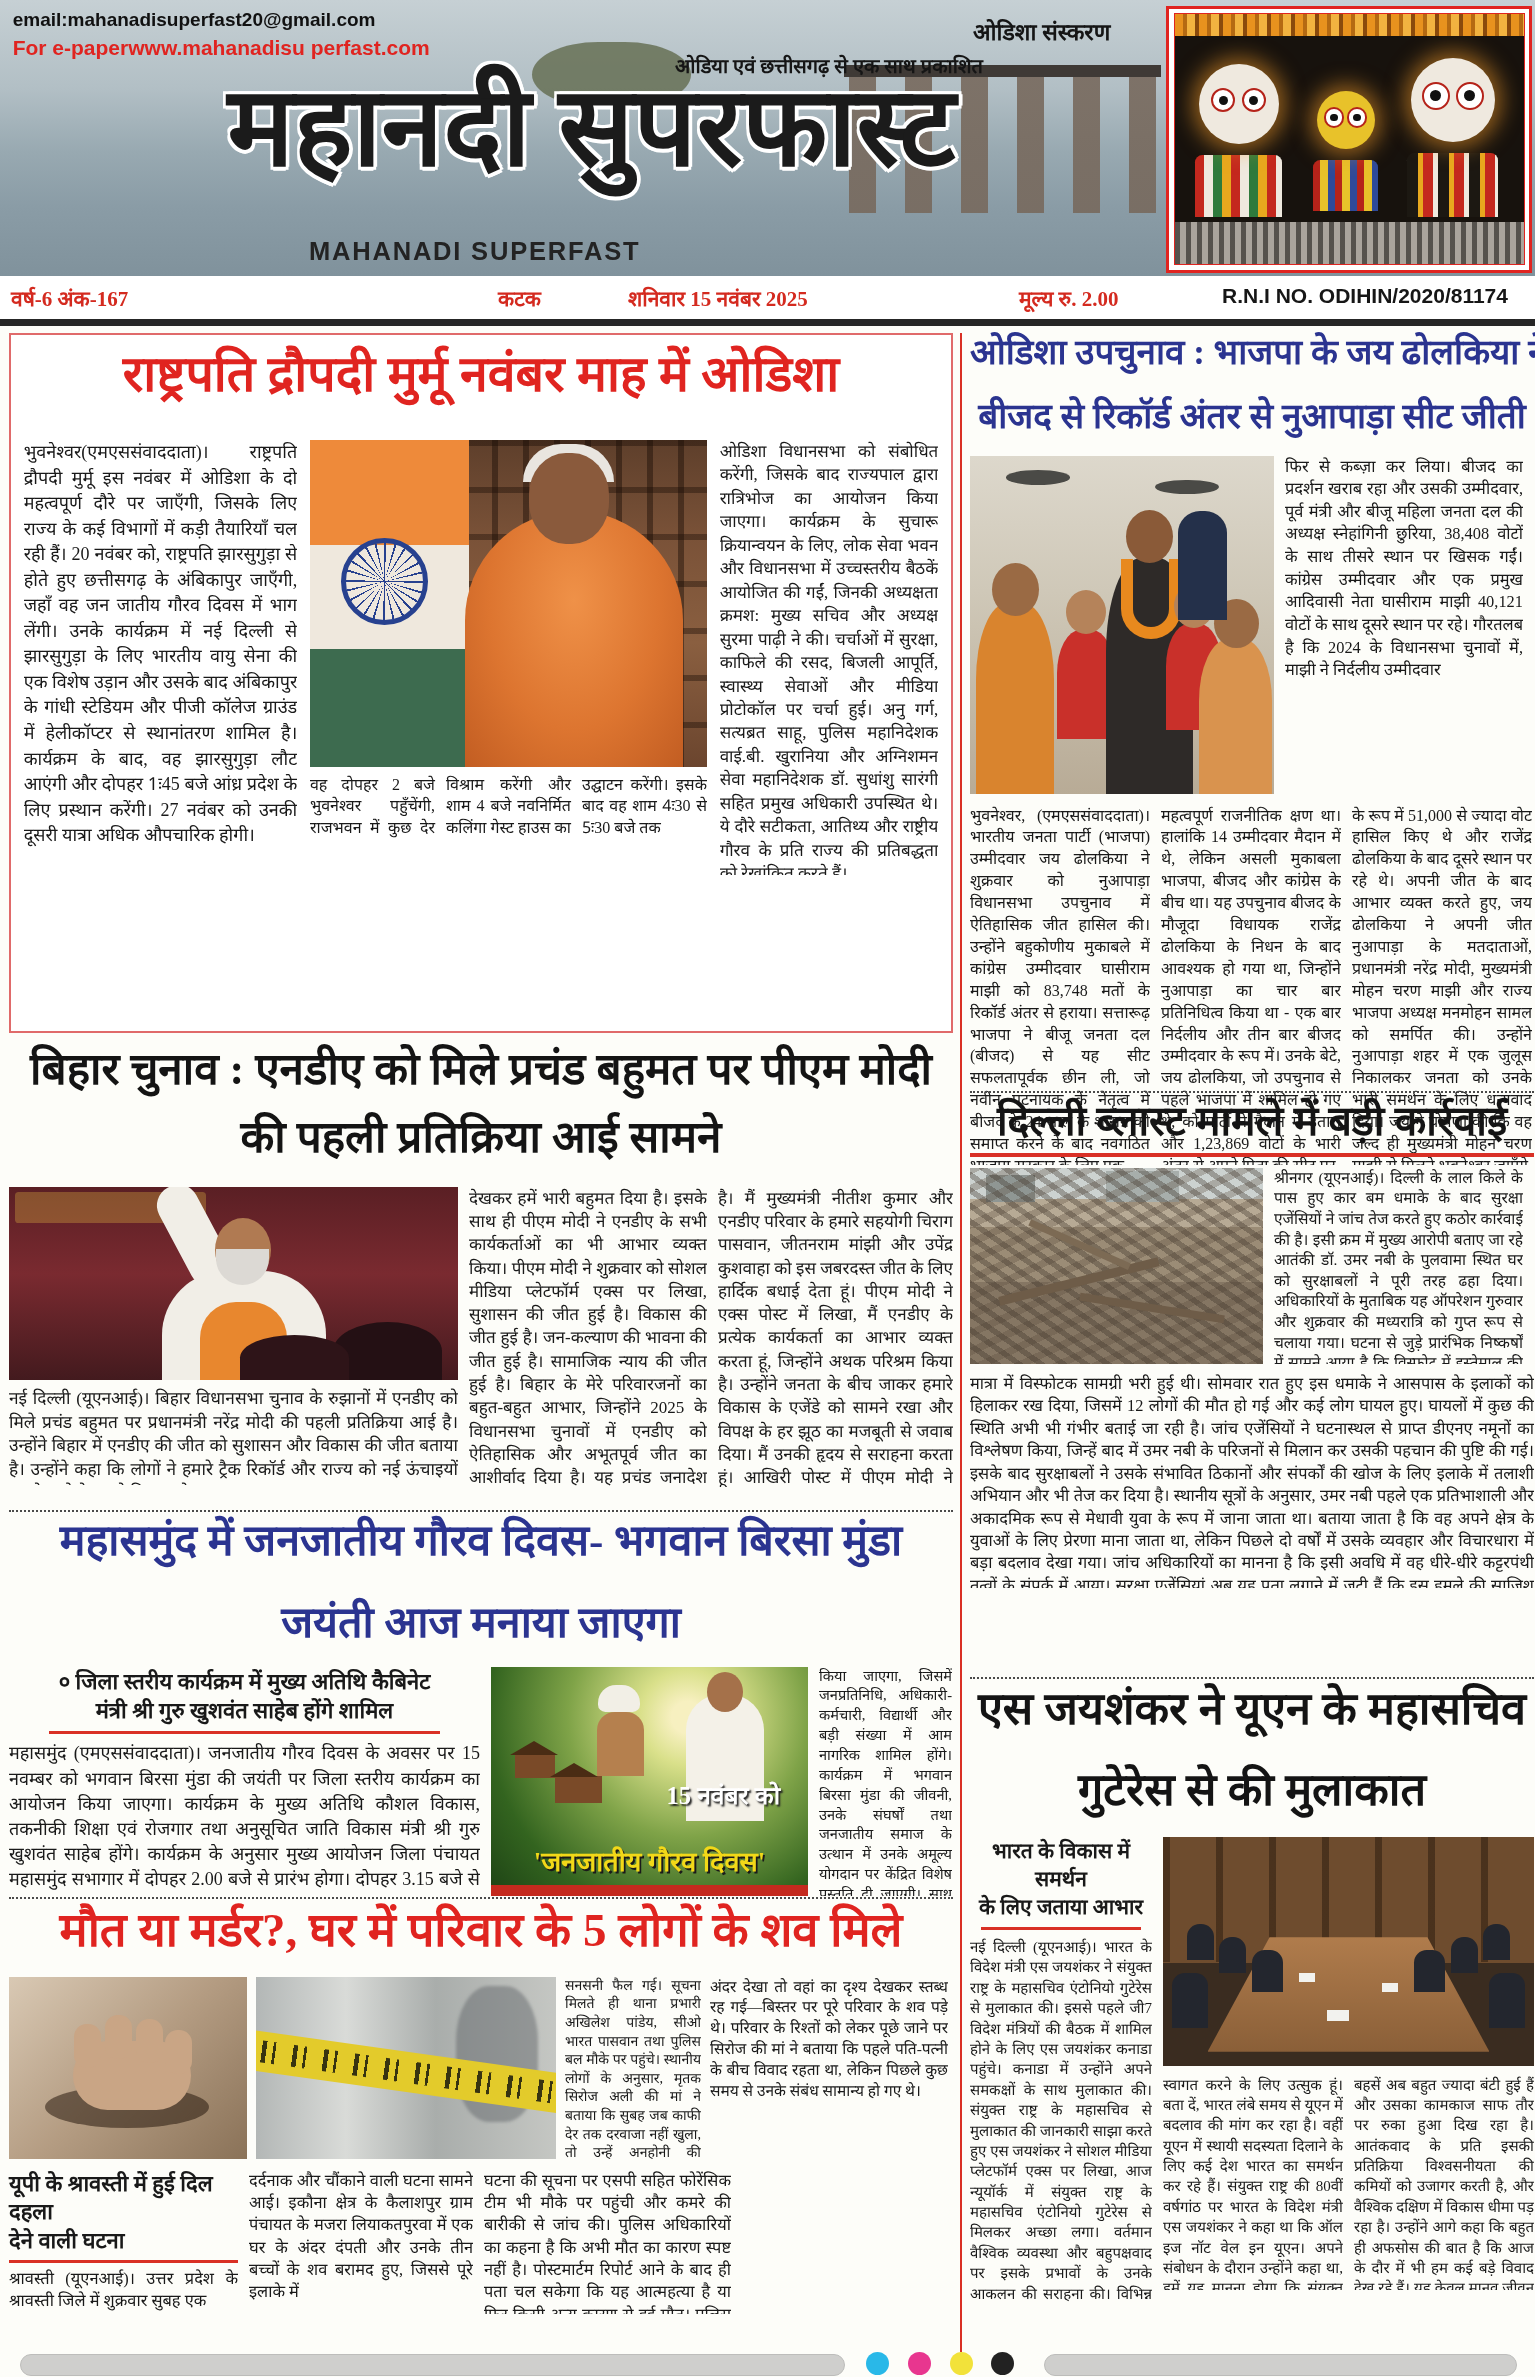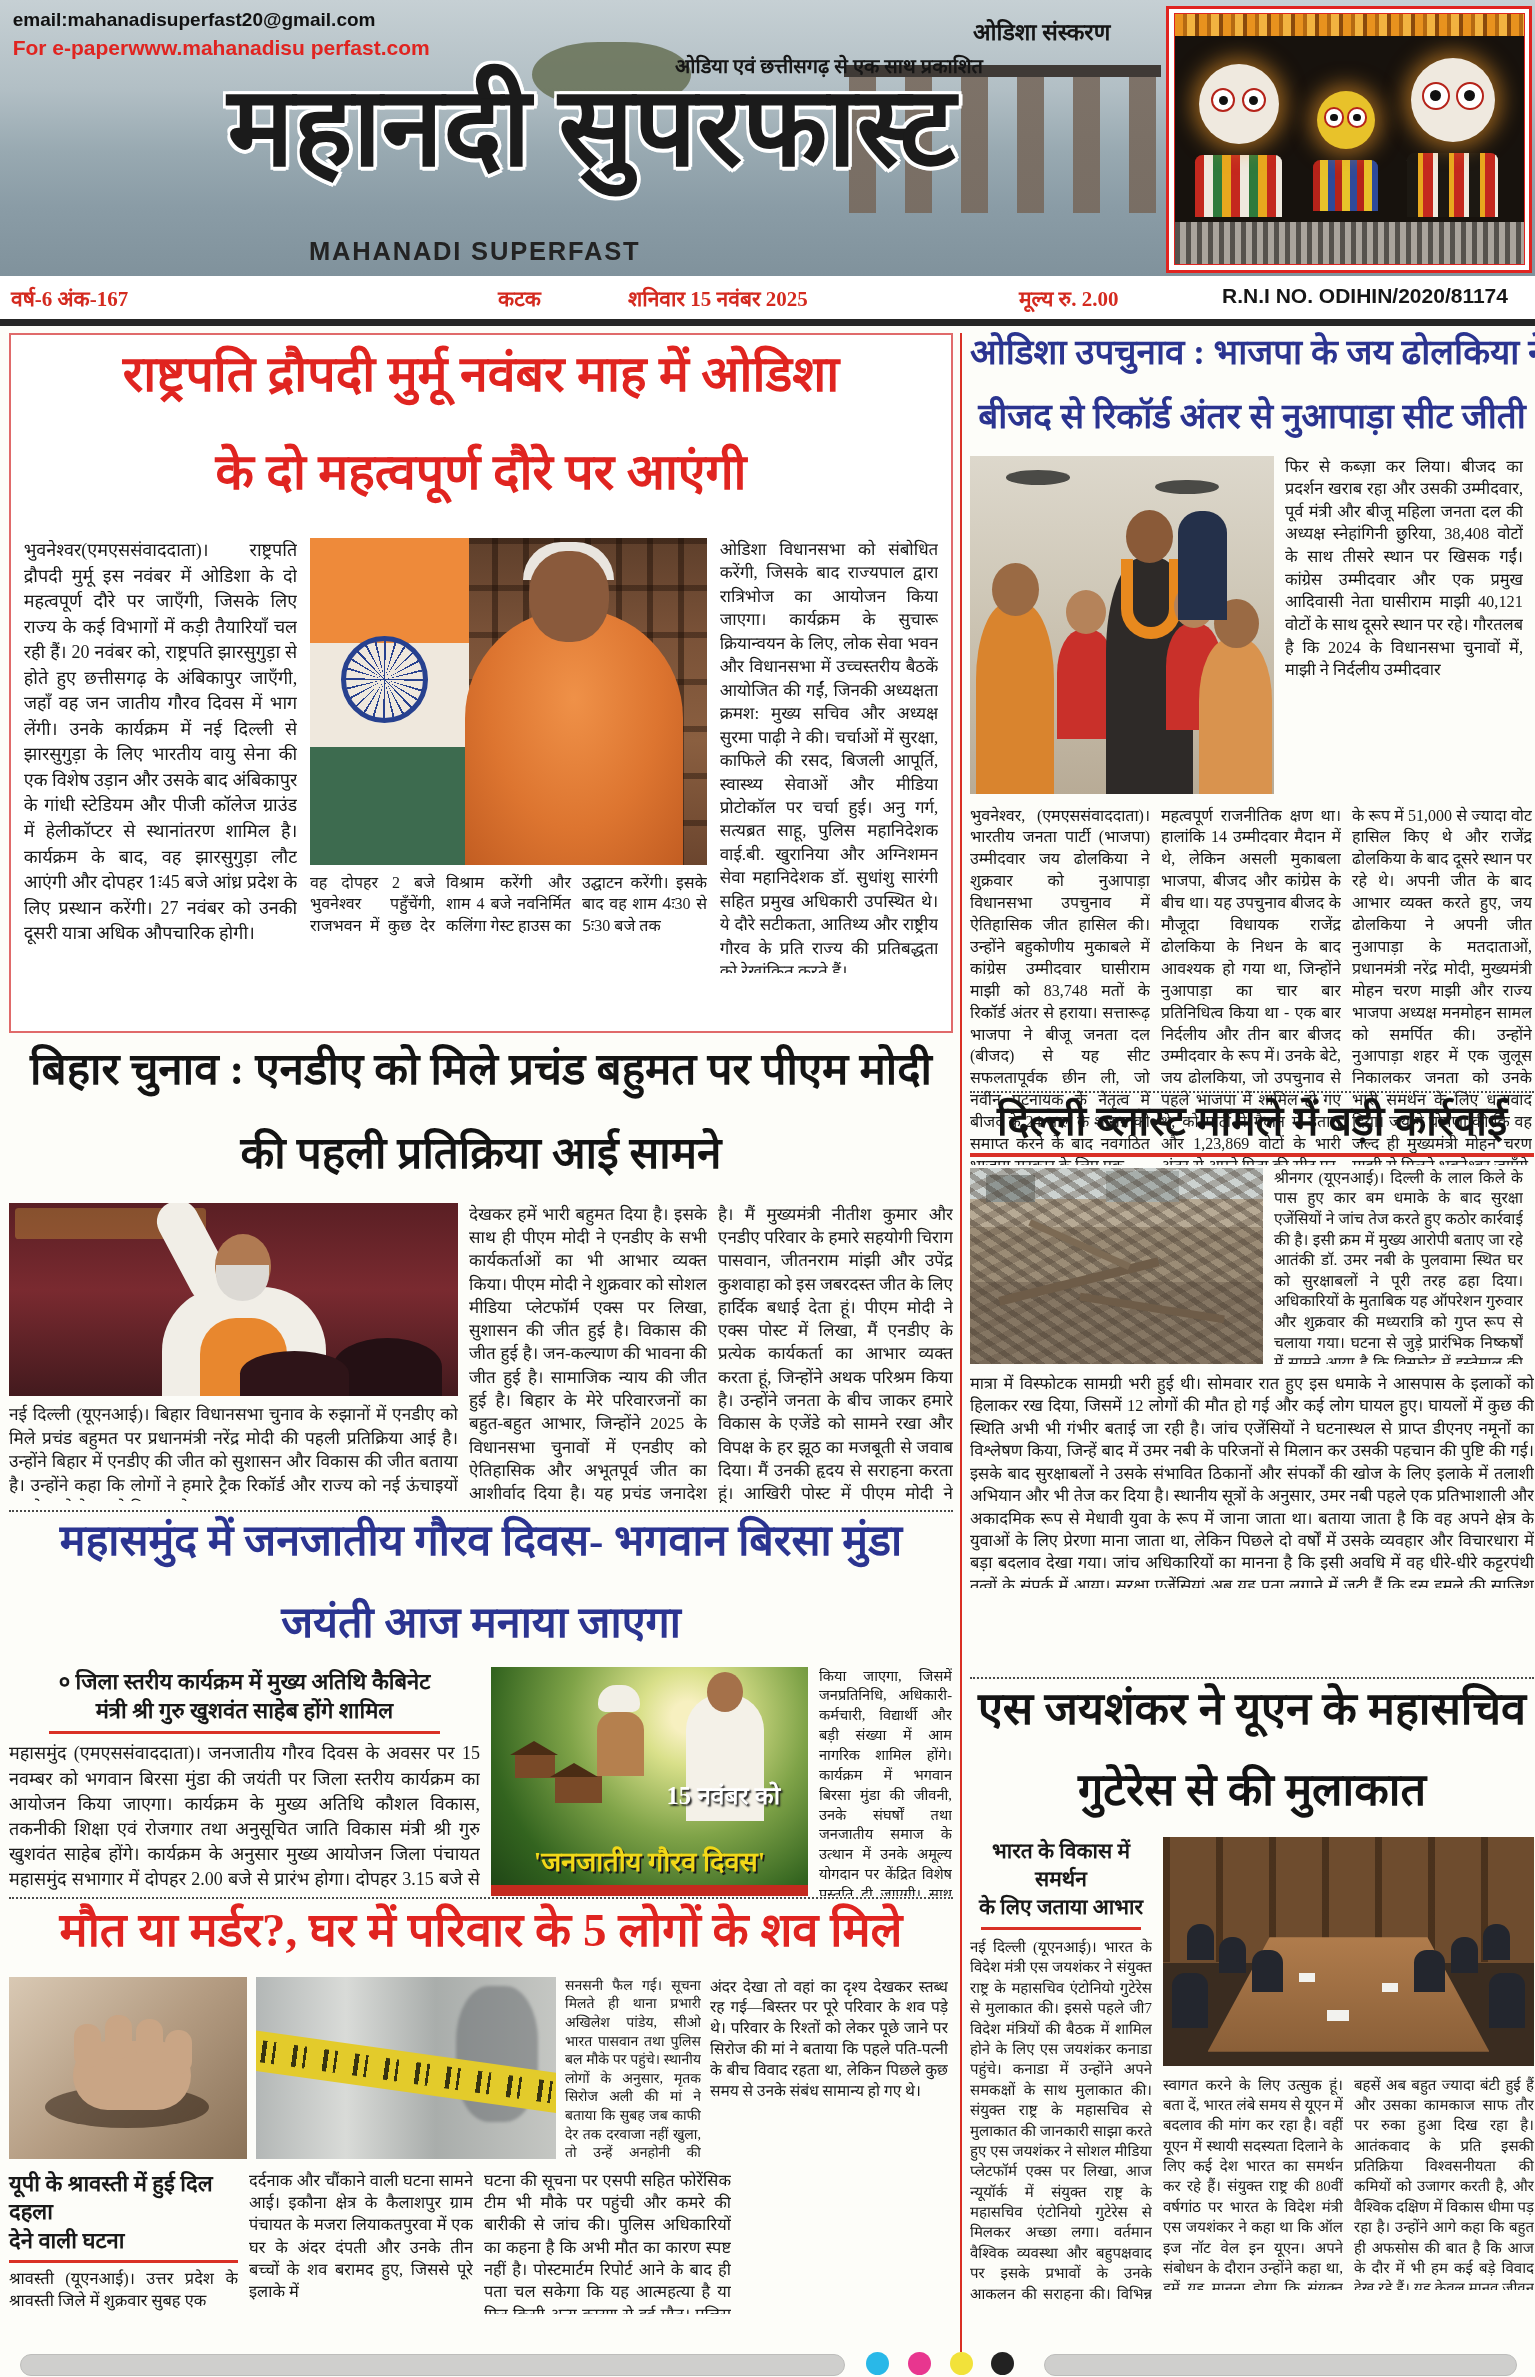--- a/index.html
+++ b/index.html
@@ -59,21 +59,21 @@
   .chakra{position:absolute;left:31px;top:98px;width:87px;height:87px;border-radius:50%;border:5.5px solid #27418f;background:repeating-conic-gradient(#27418f 0 3deg,rgba(0,0,0,0) 3deg 15deg);box-sizing:border-box;}
   .m-person{position:absolute;right:24px;bottom:0;width:218px;height:256px;background:radial-gradient(ellipse at 50% 35%,#ef9148,#dd7530 55%,#c25d22);border-radius:109px 109px 0 0;}
   .m-head{position:absolute;right:98px;top:12.7px;width:80px;height:91px;background:#8a5a3c;border-radius:46%;}
   .m-hair{position:absolute;right:93px;top:3.6px;width:91px;height:38px;background:#e9e5df;border-radius:45px 45px 0 0;}
   .m-caption{margin-top:7.3px;column-count:3;column-gap:11px;font-size:16px;line-height:1.32;height:95px;overflow:hidden;text-align:justify;}
   .m-col4{width:227px;font-size:17px;line-height:1.38;}
 
   
   .story-bihar{left:9px;top:1046px;width:944px;height:459px;}
   .b-h{font-size:44px;line-height:1.1;}
-  .b-h2{margin-top:36px;}
+  .b-h2{margin-top:20px;}
   .bihar-body{display:flex;gap:11px;margin-top:24px;height:300px;}
   .b-left{width:449px;}
   .photo-modi{position:relative;width:449px;height:193px;background:linear-gradient(180deg,#5a1f24,#7a2a30 45%,#431a1e);overflow:hidden;}
   .mo-banner{position:absolute;left:5.5px;top:5.5px;width:191px;height:31px;background:rgba(235,195,70,.3);border-radius:3.6px;}
   .mo-arm{position:absolute;left:164px;top:-5.5px;width:42px;height:109px;background:#f1eee7;border-radius:20px;transform:rotate(-28deg);}
   .mo-body{position:absolute;left:153px;bottom:0;width:164px;height:109px;background:#f1eee7;border-radius:64px 64px 0 0;}
   .mo-vest{position:absolute;left:191px;bottom:0;width:87px;height:78px;background:#e8872e;border-radius:36px 36px 0 0;}
   .mo-head{position:absolute;left:206px;top:31px;width:56px;height:64px;background:#b07a52;border-radius:50%;}
   .mo-beard{position:absolute;left:207px;top:62px;width:53px;height:36px;background:#dcd9d4;border-radius:0 0 27px 27px;}
   .mo-crowd1,.mo-crowd2{position:absolute;bottom:0;width:109px;height:58px;background:#241014;border-radius:50% 50% 0 0;}
@@ -238,21 +238,20 @@
   <div class="db" style="left:498px;">कटक</div>
   <div class="db" style="left:628px;">शनिवार  15  नवंबर  2025</div>
   <div class="db" style="left:1019px;">मूल्य रु. 2.00</div>
   <div class="db db-rni" style="left:1222px;">R.N.I NO. ODIHIN/2020/81174</div>
 </div>
 <div class="abs band-rule"></div>
 <div class="abs vline-red"></div>
 
 <div class="abs story-murmu">
   <div class="hl hl-red m-h">राष्ट्रपति द्रौपदी मुर्मू नवंबर माह में ओडिशा</div>
-  <div class="hl hl-red m-h m-h2">के दो महत्वपूर्ण दौरे पर आएंगी</div>
   <div class="murmu-body">
     <div class="m-col1 jt">भुवनेश्वर(एमएससंवाददाता)। राष्ट्रपति द्रौपदी मुर्मू इस नवंबर में ओडिशा के दो महत्वपूर्ण दौरे पर जाएँगी, जिसके लिए राज्य के कई विभागों में कड़ी तैयारियाँ चल रही हैं। 20 नवंबर को, राष्ट्रपति झारसुगुड़ा से होते हुए छत्तीसगढ़ के अंबिकापुर जाएँगी, जहाँ वह जन जातीय गौरव दिवस में भाग लेंगी। उनके कार्यक्रम में नई दिल्ली से झारसुगुड़ा के लिए भारतीय वायु सेना की एक विशेष उड़ान और उसके बाद अंबिकापुर के गांधी स्टेडियम और पीजी कॉलेज ग्राउंड में हेलीकॉप्टर से स्थानांतरण शामिल है। कार्यक्रम के बाद, वह झारसुगुड़ा लौट आएंगी और दोपहर 1ः45 बजे आंध्र प्रदेश के लिए प्रस्थान करेंगी। 27 नवंबर को उनकी दूसरी यात्रा अधिक औपचारिक होगी।</div>
     <div class="m-center">
       <div class="photo-murmu">
         <div class="shelf"></div>
         <div class="india-flag"></div>
         <div class="chakra"></div>
         <div class="m-person"></div>
         <div class="m-hair"></div>
         <div class="m-head"></div>

